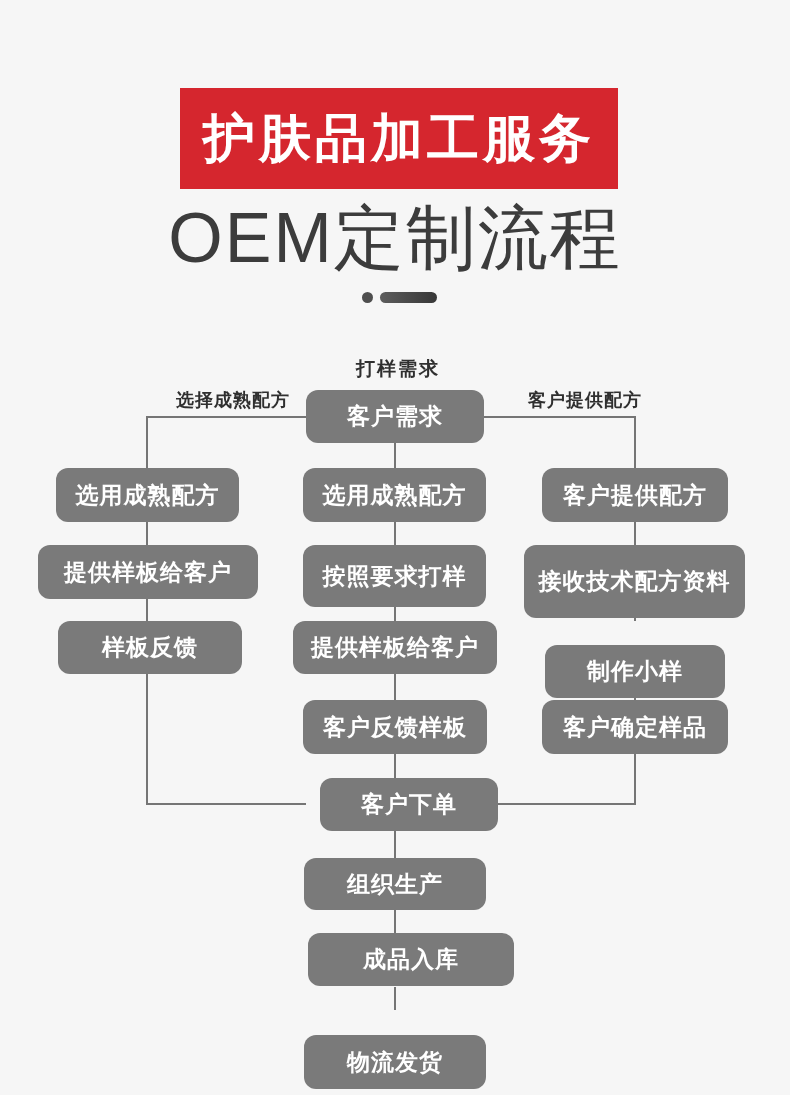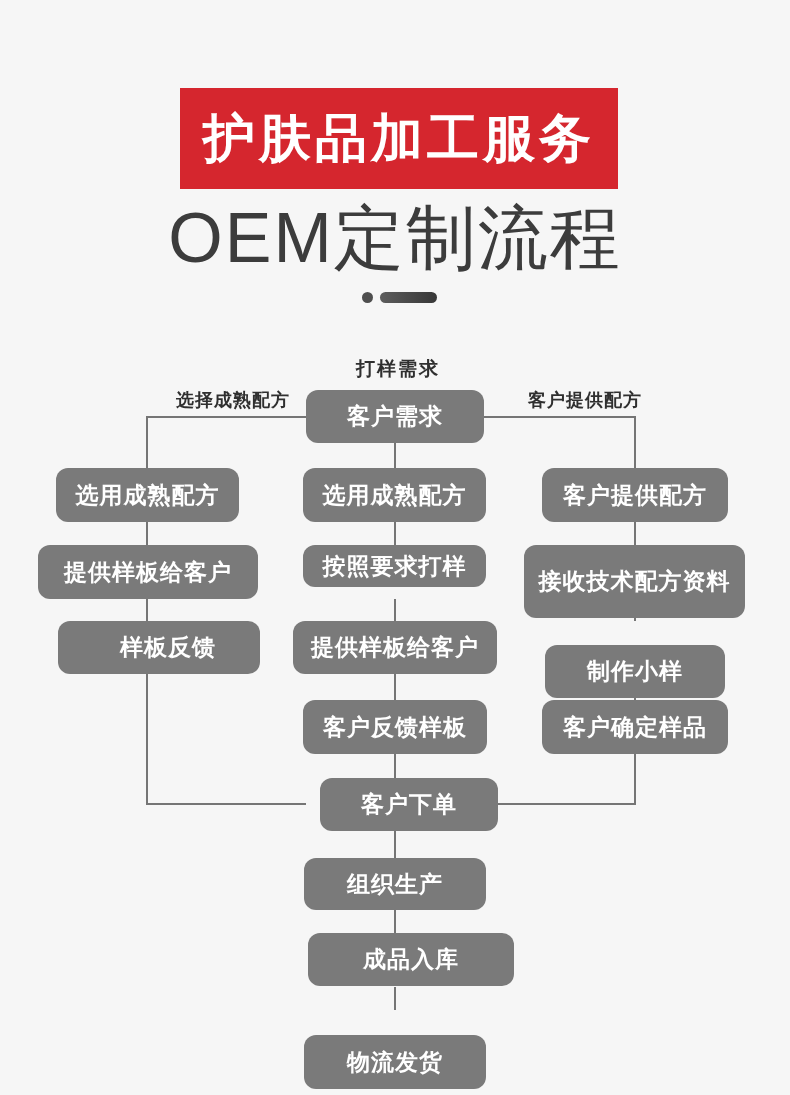--- a/index.html
+++ b/index.html
@@ -107,24 +107,24 @@
   <div class="line" style="left:394px; top:754px; width:2px; height:24px;"></div>
 
   <div class="line" style="left:394px; top:831px; width:2px; height:27px;"></div>
   <div class="line" style="left:394px; top:910px; width:2px; height:23px;"></div>
   <div class="line" style="left:394px; top:987px; width:2px; height:23px;"></div>
 
   <div class="node" style="left:306px; top:390px; width:178px; height:53px;text-align:right;">客户需求</div>
 
   <div class="node" style="left:56px; top:468px; width:183px; height:54px;">选用成熟配方</div>
   <div class="node" style="left:38px; top:545px; width:220px; height:54px;">提供样板给客户</div>
-  <div class="node" style="left:58px; top:621px; width:184px; height:53px;padding-left:18px;">样板反馈</div>
+  <div class="node" style="left:58px; top:621px; width:184px; height:53px;">样板反馈</div>
 
   <div class="node" style="left:303px; top:468px; width:183px; height:54px;">选用成熟配方</div>
-  <div class="node" style="left:303px; top:545px; width:183px; height:42px;">按照要求打样</div>
+  <div class="node" style="left:303px; top:545px; width:183px; height:62px;">按照要求打样</div>
   <div class="node" style="left:293px; top:621px; width:204px; height:53px;">提供样板给客户</div>
   <div class="node" style="left:303px; top:700px; width:184px; height:54px;">客户反馈样板</div>
 
   <div class="node" style="left:542px; top:468px; width:186px; height:54px;">客户提供配方</div>
   <div class="node" style="left:524px; top:545px; width:221px; height:73px;">接收技术配方资料</div>
   <div class="node" style="left:545px; top:621px; width:180px; height:53px;margin-top:24px;">制作小样</div>
   <div class="node" style="left:542px; top:700px; width:186px; height:54px;">客户确定样品</div>
 
   <div class="node" style="left:320px; top:778px; width:178px; height:53px;">客户下单</div>
   <div class="node" style="left:304px; top:858px; width:182px; height:52px;">组织生产</div>

